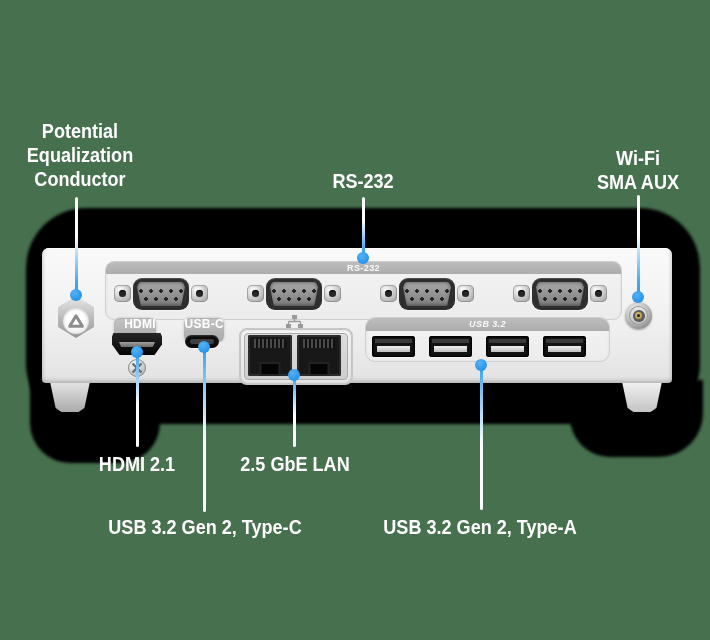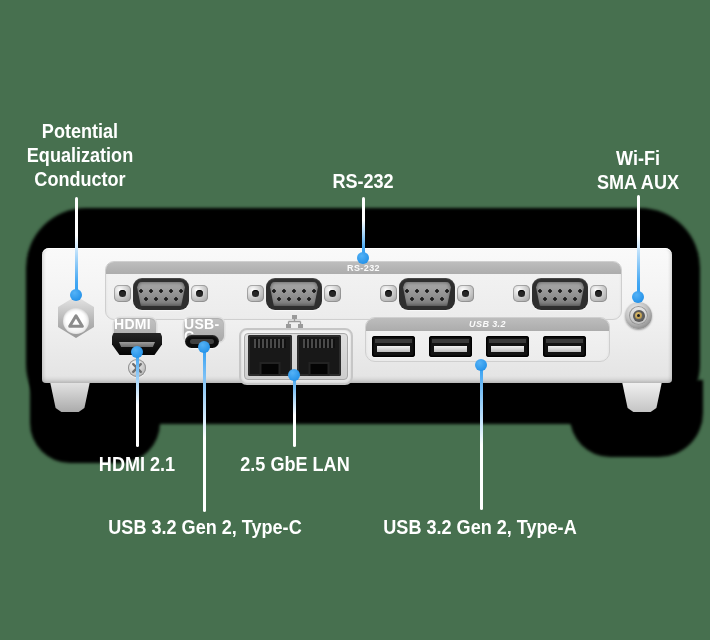--- a/index.html
+++ b/index.html
@@ -58,22 +58,22 @@
            radial-gradient(circle at 44px 9px, #1e1e1e 1.5px, rgba(0,0,0,0) 2.1px),
            radial-gradient(circle at 9px 17px, #1e1e1e 1.5px, rgba(0,0,0,0) 2.1px),
            radial-gradient(circle at 19px 17px,#1e1e1e 1.5px, rgba(0,0,0,0) 2.1px),
            radial-gradient(circle at 29px 17px,#1e1e1e 1.5px, rgba(0,0,0,0) 2.1px),
            radial-gradient(circle at 39px 17px,#1e1e1e 1.5px, rgba(0,0,0,0) 2.1px),
            linear-gradient(180deg,#ababab,#7c7c7c);
          box-shadow:inset 0 0 4px rgba(0,0,0,.55);}
 
   
   .port-pill{position:absolute;z-index:4;height:24px;border-radius:6px;
-         background:linear-gradient(180deg,#c3c3c3,#a8a8a8);color:#fff;font-size:14px;
-         font-weight:700;text-align:left;line-height:12px;letter-spacing:.3px;
+         background:linear-gradient(180deg,#c3c3c3,#a8a8a8);color:#fff;font-size:12px;
+         font-weight:700;text-align:right;line-height:12px;letter-spacing:.3px;
          box-shadow:0 0 0 1.5px #dedede, inset 0 1px 1px rgba(0,0,0,.1);}
   .hdmi-pill{left:114px;top:318px;width:42px;}
   .usbc-pill{left:184px;top:318px;width:40px;}
   .hdmi-port{position:absolute;left:112px;top:333px;width:50px;height:22px;z-index:4;
          background:linear-gradient(180deg,#262626,#050505);
          clip-path:polygon(3% 0,97% 0,100% 16%,100% 52%,85% 100%,15% 100%,0 52%,0 16%);}
   .hdmi-port::after{content:"";position:absolute;left:7px;right:7px;top:9px;height:5px;
          background:linear-gradient(180deg,#9d9d9d,#6d6d6d);
          clip-path:polygon(0 0,100% 0,94% 100%,6% 100%);}
   .screw{position:absolute;left:128px;top:359px;width:18px;height:18px;z-index:4;

